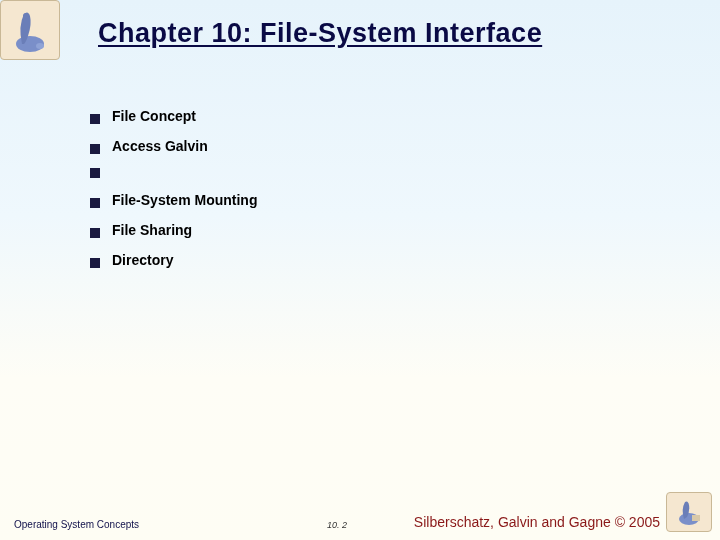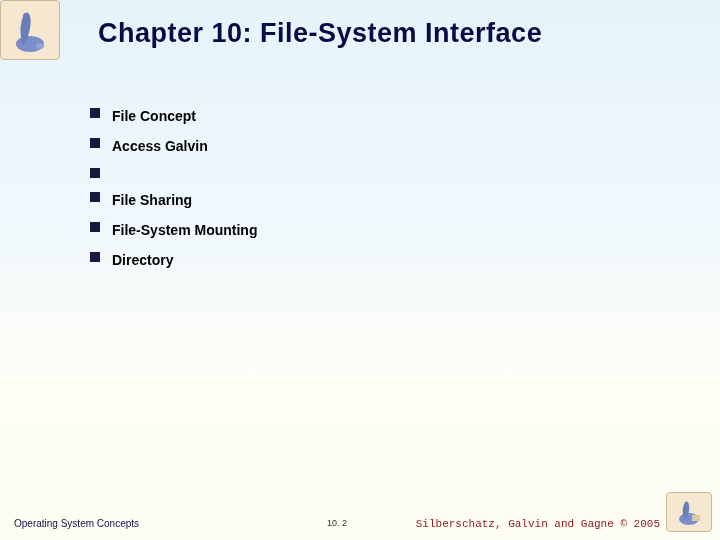--- a/index.html
+++ b/index.html
@@ -29,61 +29,64 @@
   }
   .dino-sm { width: 30px; height: 30px; }
   .title {
     position: absolute;
     top: 18px;
     left: 98px;
     right: 30px;
     font-size: 27px;
     font-weight: bold;
     color: #0a0a45;
+    text-decoration: underline;
     text-underline-offset: 3px;
     letter-spacing: 0.5px;
   }
   .content {
     position: absolute;
     top: 108px;
     left: 90px;
   }
   .item {
     display: flex;
-    align-items: flex-start;
+    align-items: flex-end;
     margin-bottom: 14px;
     font-size: 14px;
     font-weight: bold;
     color: #000;
   }
   .bullet {
     width: 10px;
     height: 10px;
     background: #1a1a40;
     margin-right: 12px;
     flex-shrink: 0;
   }
   .footer {
     position: absolute;
     bottom: 10px;
     left: 14px;
     right: 60px;
     display: flex;
     justify-content: space-between;
+    align-items: flex-end;
     font-size: 10px;
   }
   .footer-left { color: #10104a; }
   .footer-center {
     position: absolute;
     left: 50%;
     transform: translateX(-50%);
     color: #333;
     font-size: 9px;
+    font-style: italic;
   }
-  .footer-right { color: #8a1818; font-size: 11px; font-family: Liberation Mono, monospace; }
+  .footer-right { color: #8a1818; font-size: 14px; }
 </style>
 </head>
 <body>
 
 <div class="corner-art tl">
   <svg class="dino" viewBox="0 0 40 48">
     <ellipse cx="20" cy="38" rx="14" ry="8" fill="#7a8fc9"></ellipse>
     <path d="M 12 38 Q 8 20 14 8 Q 18 4 20 10 Q 22 18 18 30 Q 16 36 14 38" fill="#6a7eb8"></path>
     <circle cx="16" cy="10" r="3" fill="#6a7eb8"></circle>
     <ellipse cx="30" cy="40" rx="4" ry="3" fill="#8fa3d6"></ellipse>
@@ -99,25 +102,25 @@
   </div>
   <div class="item">
     <span class="bullet"></span>
     <span>Access Galvin</span>
   </div>
   <div class="item">
     <span class="bullet"></span>
   </div>
   <div class="item">
     <span class="bullet"></span>
-    <span>File Sharing</span>
+    <span>File-System Mounting</span>
   </div>
   <div class="item">
     <span class="bullet"></span>
-    <span>File-System Mounting</span>
+    <span>File Sharing</span>
   </div>
   <div class="item">
     <span class="bullet"></span>
     <span>Directory</span>
   </div>
 </div>
 
 <div class="footer">
   <span class="footer-left">Operating System Concepts</span>
   <span class="footer-center">10. 2</span>

